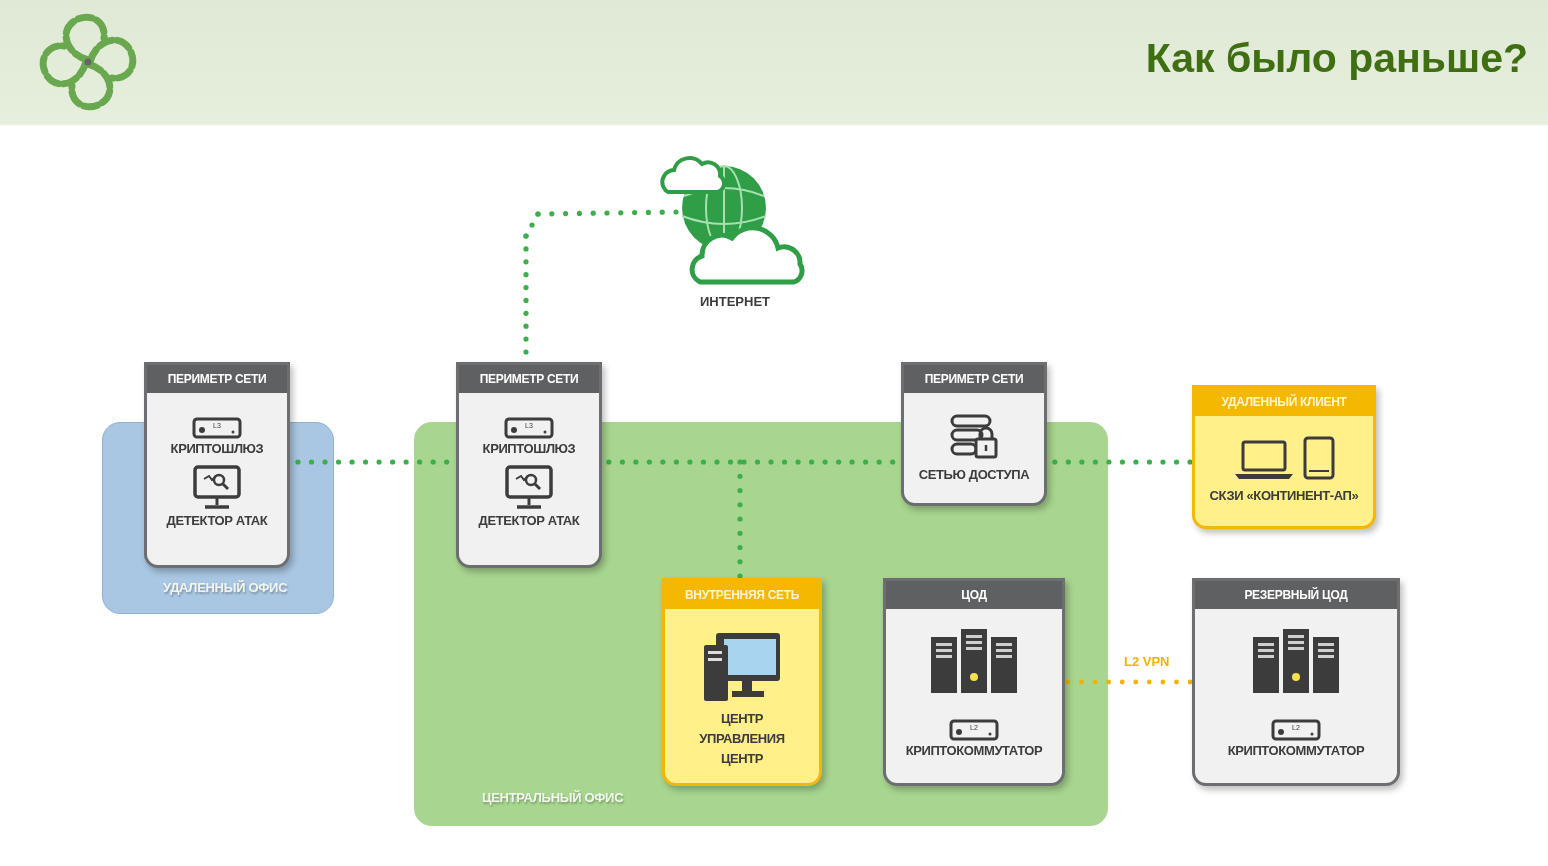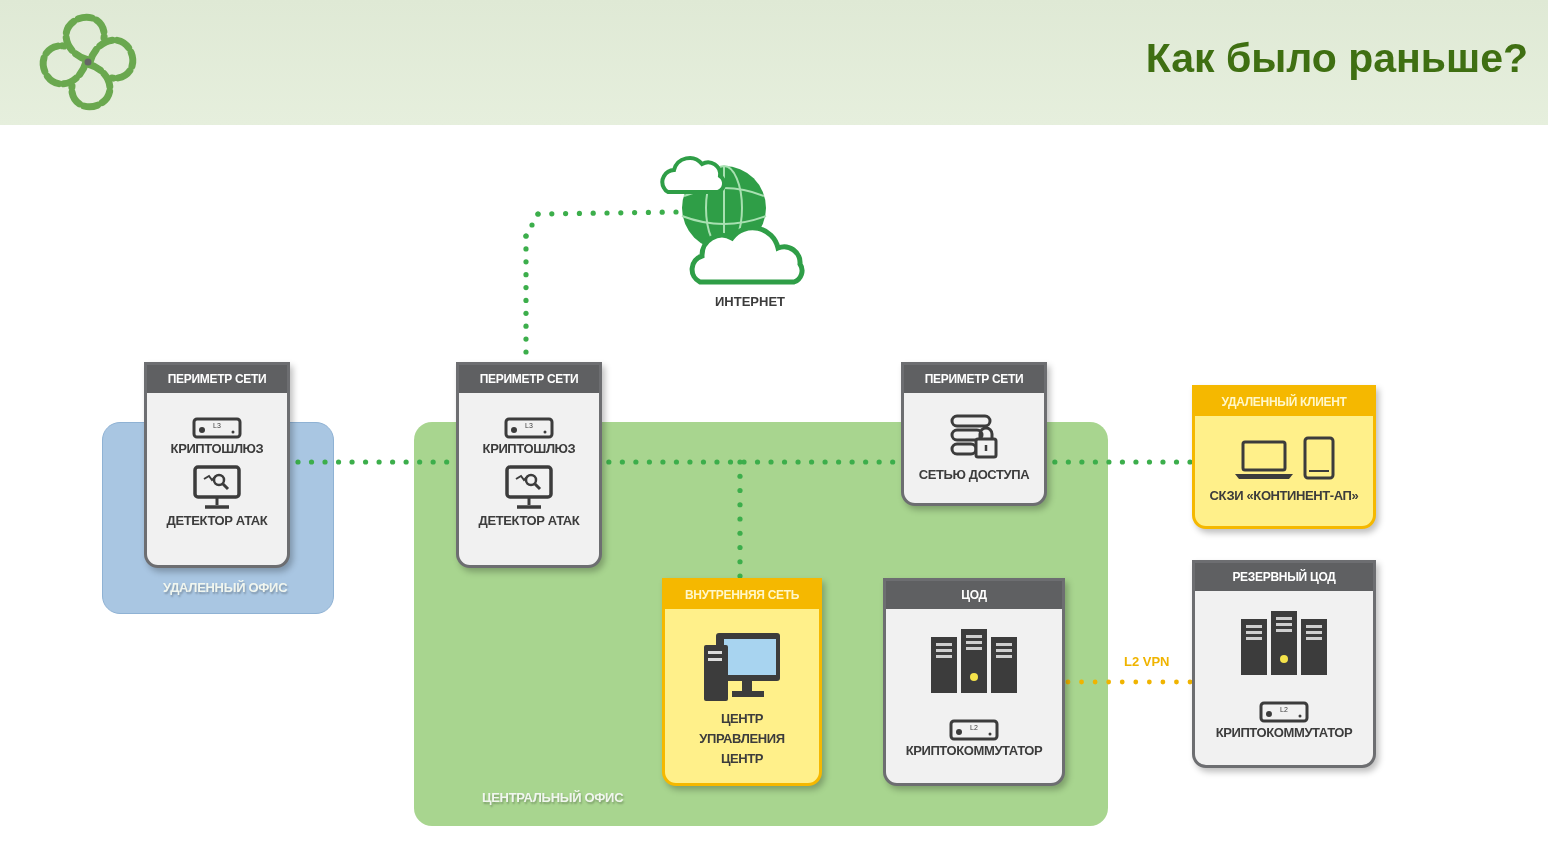--- a/index.html
+++ b/index.html
@@ -14,21 +14,21 @@
   .zone-remote{left:102px;top:422px;width:230px;height:190px;background:#a9c6e2;border:1px solid #8fb2d4;}
   .zone-central{left:414px;top:422px;width:694px;height:404px;background:#a8d58f;}
   .zone-label{position:absolute;font-size:13px;font-weight:bold;color:#f1f6ef;text-shadow:1px 2px 2px rgba(0,0,0,0.25);letter-spacing:-0.3px;}
   .card{position:absolute;background:#f1f1f1;border:3px solid #6d6e71;border-radius:0 0 14px 14px;box-shadow:3px 4px 6px rgba(0,0,0,0.25);box-sizing:border-box;text-align:center;}
   .card .hdr{height:28px;line-height:28px;background:#5f6062;color:#fff;font-weight:bold;font-size:12px;letter-spacing:-0.3px;}
   .card.yellow{background:#fff08a;border-color:#f5b800;}
   .card.yellow .hdr{background:#f5b800;color:#fff7c8;}
   .lbl{font-size:13px;font-weight:bold;color:#3c3c3c;letter-spacing:-0.4px;line-height:20px;}
   .ico{display:block;margin:0 auto;}
   svg.lines{position:absolute;left:0;top:0;}
-  .inet-label{position:absolute;left:700px;top:294px;width:100px;text-align:center;font-size:13px;font-weight:bold;color:#3c3c3c;}
+  .inet-label{position:absolute;left:700px;top:294px;width:100px;text-align:left;font-size:13px;font-weight:bold;color:#3c3c3c;}
   .vpn-label{position:absolute;left:1124px;top:654px;font-size:13px;font-weight:bold;color:#f0b400;}
 </style>
 </head>
 <body>
 
 <div class="header">
   <svg class="logo" viewBox="0 0 104 104">
     <g fill="none" stroke="#6aa84f" stroke-width="7" stroke-linecap="round">
       <path d="M52 50 C30 44 22 20 40 10 C55 2 70 12 68 28" stroke-dasharray="14 5"></path>
       <path d="M54 52 C60 30 84 22 94 40 C102 55 92 70 76 68" stroke-dasharray="14 5"></path>
@@ -286,21 +286,21 @@
   </svg>
   <svg class="ico" style="margin-top:24px" width="50" height="22" viewBox="0 0 50 22">
     <rect x="2" y="2" width="46" height="18" rx="3" fill="none" stroke="#3c3c3c" stroke-width="3"></rect>
       <circle cx="10" cy="13" r="3" fill="#3c3c3c"></circle>
       <circle cx="41" cy="15" r="1.5" fill="#3c3c3c"></circle>
     <text x="25" y="11" font-size="7" fill="#3c3c3c" text-anchor="middle" font-family="Liberation Sans, sans-serif">L2</text>
   </svg>
   <div class="lbl">КРИПТОКОММУТАТОР</div>
 </div>
 
-<div class="card" style="left:1192px;top:560px;width:184px;height:208px;">
+<div class="card" style="left:1192px;top:578px;width:208px;height:208px;">
   <div class="hdr">РЕЗЕРВНЫЙ ЦОД</div>
   <svg class="ico" style="margin-top:20px" width="86" height="66" viewBox="0 0 86 66">
     <rect x="0" y="8" width="26" height="56" fill="#3c3c3c"></rect>
       <rect x="30" y="0" width="26" height="64" fill="#3c3c3c"></rect>
       <rect x="60" y="8" width="26" height="56" fill="#3c3c3c"></rect>
     <g fill="#cfcfcf">
         <rect x="5" y="14" width="16" height="3"></rect>
         <rect x="5" y="20" width="16" height="3"></rect>
         <rect x="5" y="26" width="16" height="3"></rect>
         <rect x="35" y="6" width="16" height="3"></rect>

